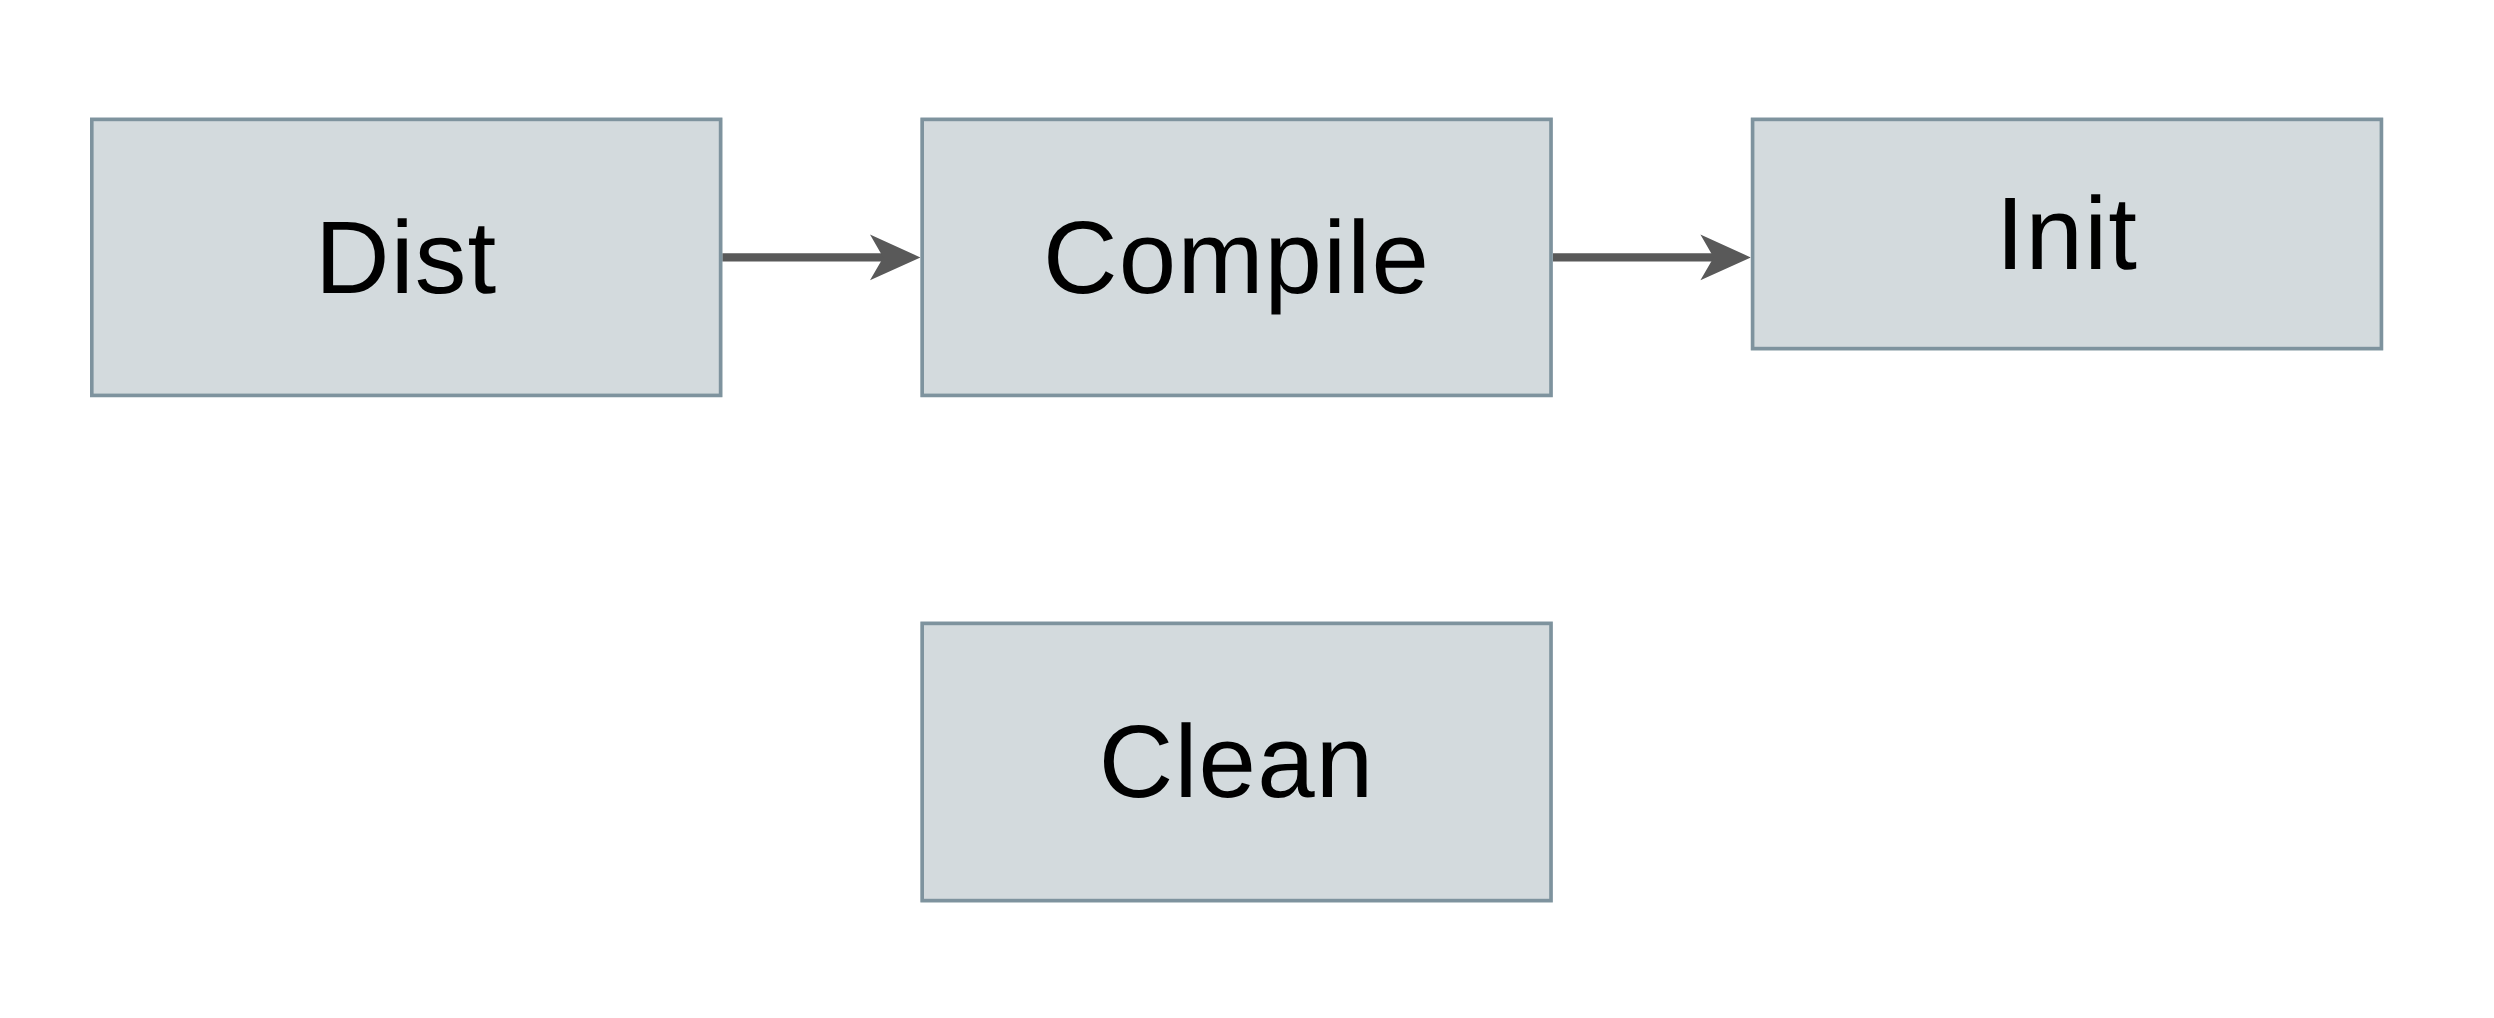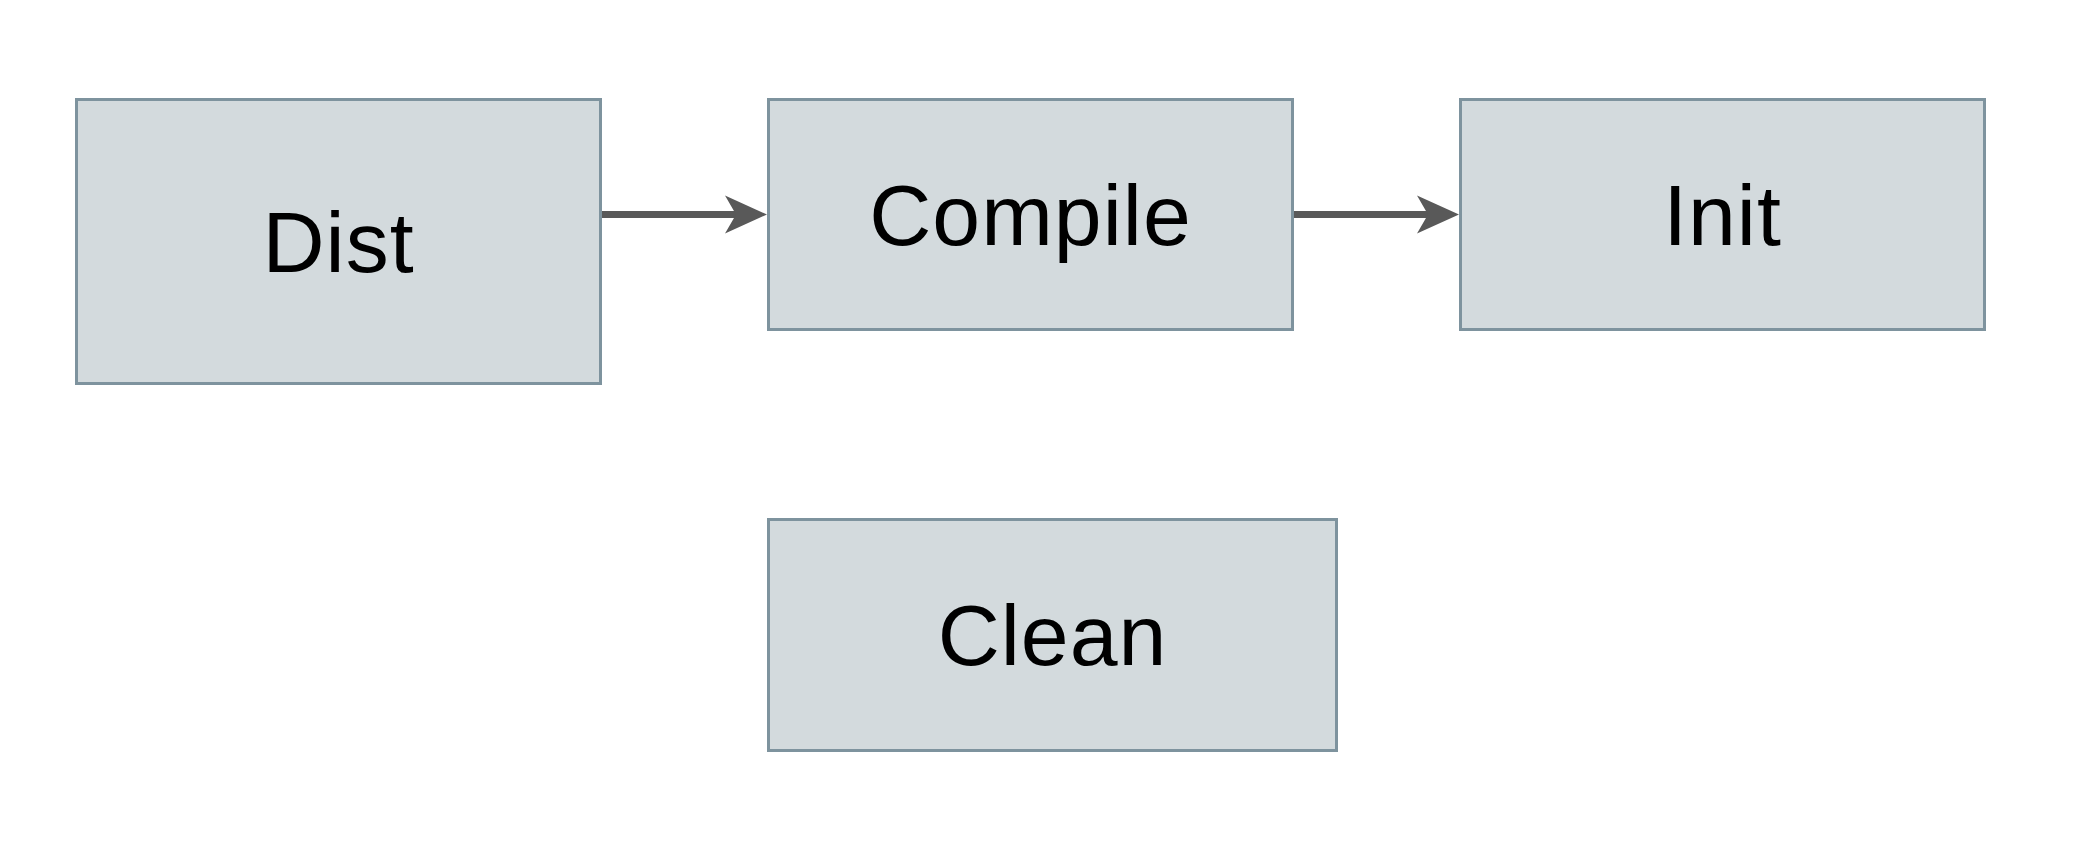--- a/index.html
+++ b/index.html
@@ -26,25 +26,25 @@
   }
   .node-label {
     color: var(--text, #000000);
     font-size: 86px;
     line-height: 1;
     letter-spacing: 1px;
     white-space: nowrap;
     user-select: none;
   }
   
-  .node-dist    { left: 75px;   top: 98px;  width: 527px; height: 287px; }
+  .node-dist    { left: 75px;   top: 98px;  width: 527px; height: 233px; }
   .node-compile { left: 767px;  top: 98px;  width: 527px; height: 233px; text-align: center; }
-  .node-init    { left: 1459px; top: 98px;  width: 527px; height: 233px; }
+  .node-init    { left: 1459px; top: 98px;  width: 527px; height: 194px; }
   
-  .node-clean   { left: 767px;  top: 518px; width: 571px; height: 234px; text-align: center; }
+  .node-clean   { left: 767px;  top: 518px; width: 527px; height: 234px; text-align: center; }
 
   .edges-layer {
     position: absolute;
     left: 0; top: 0;
     width: 2078px;
     height: 848px;
     pointer-events: none;
   }
   .edge-line {
     stroke: var(--arrow, #595959);

